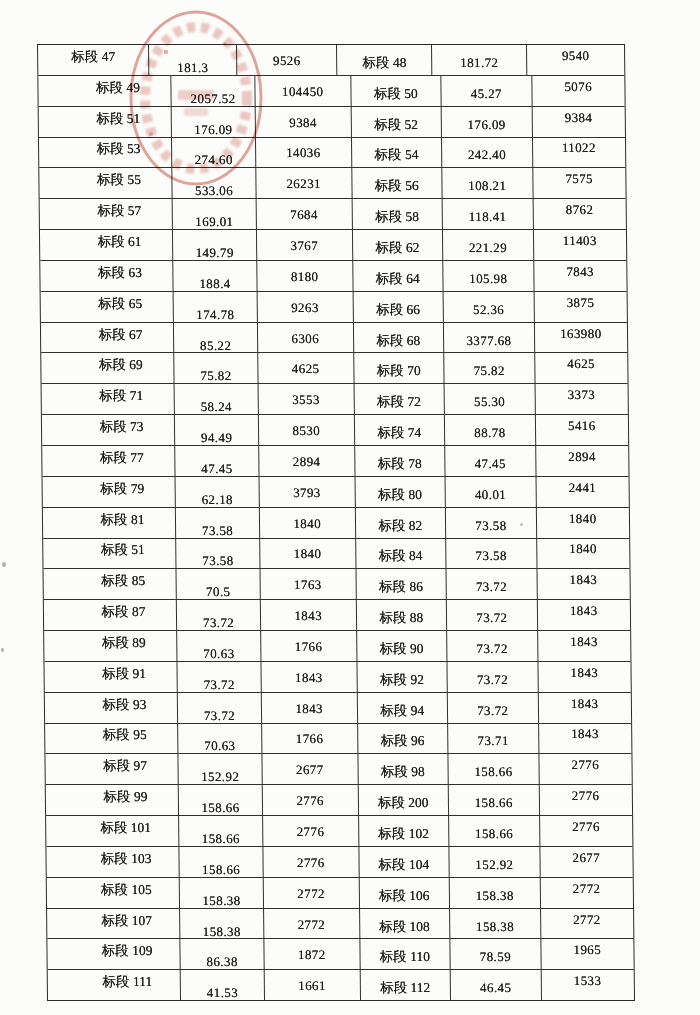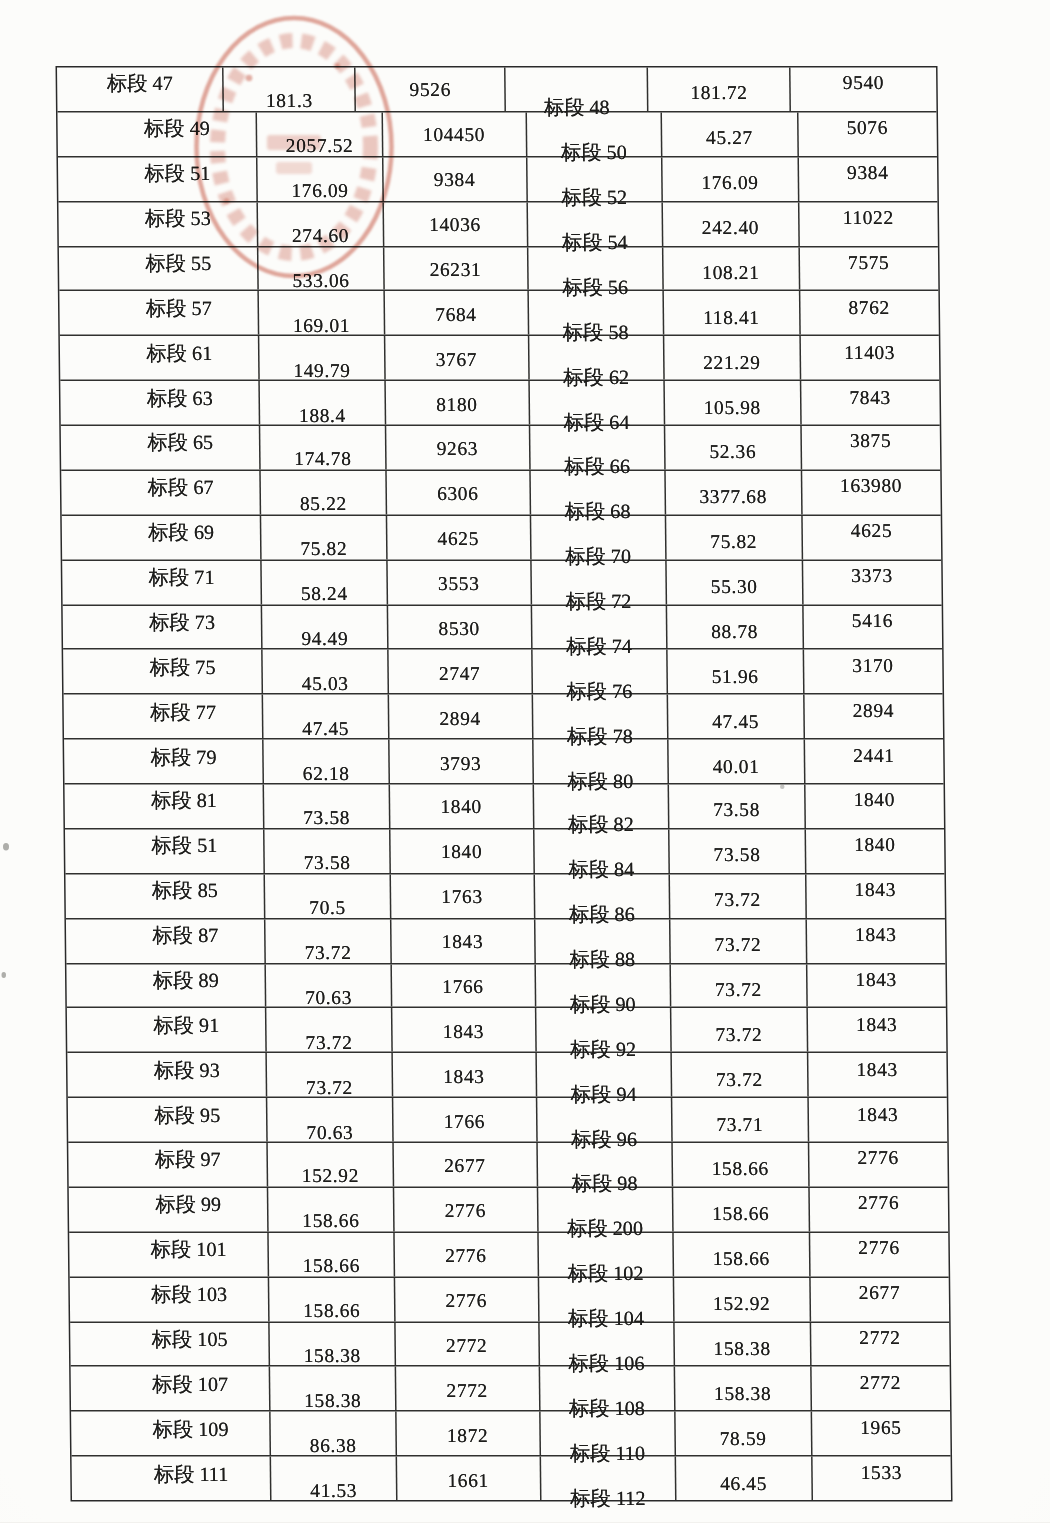--- a/index.html
+++ b/index.html
@@ -46,21 +46,21 @@
     position:relative;
     font-size:13.5px;
     white-space:nowrap;
     text-shadow:0 0 0.35px #2b2b2b;
   }
   .num .t{font-size:13px;letter-spacing:0.4px;}
   
   .c1 .t{top:-3px;}
   .c2 .t{top:8px;}
   .c3 .t{top:1px;}
-  .c4 .t{top:13px;text-align:center;}
+  .c4 .t{top:3px;text-align:center;}
   .c5 .t{top:3px;}
   .c6 .t{top:-4px;}
   
   .seal{
     position:absolute;
     left:121px;top:4px;
     width:150px;height:188px;
     mix-blend-mode:multiply;
     pointer-events:none;
   }
@@ -344,40 +344,20 @@
           <span class="t">标段 74</span>
         </div>
       <div class="cell c5 num">
           <span class="t">88.78</span>
         </div>
       <div class="cell c6 num">
           <span class="t">5416</span>
         </div>
     </div>
 
-    <div class="row">
-      <div class="cell c1">
-          <span class="t">标段 75</span>
-        </div>
-      <div class="cell c2 num">
-          <span class="t">45.03</span>
-        </div>
-      <div class="cell c3 num">
-          <span class="t">2747</span>
-        </div>
-      <div class="cell c4">
-          <span class="t">标段 76</span>
-        </div>
-      <div class="cell c5 num">
-          <span class="t">51.96</span>
-        </div>
-      <div class="cell c6 num">
-          <span class="t">3170</span>
-        </div>
-    </div>
 
     <div class="row">
       <div class="cell c1">
           <span class="t">标段 77</span>
         </div>
       <div class="cell c2 num">
           <span class="t">47.45</span>
         </div>
       <div class="cell c3 num">
           <span class="t">2894</span>

